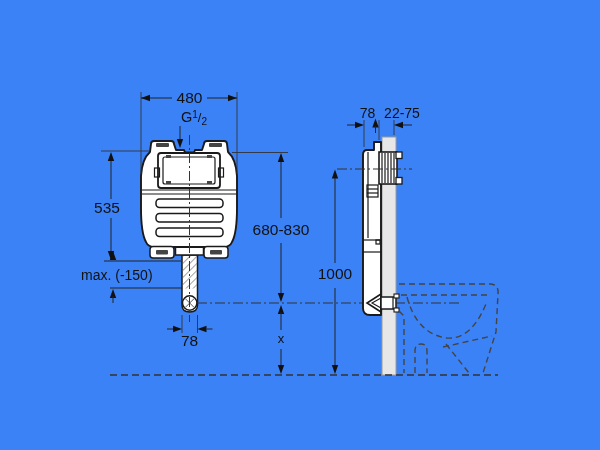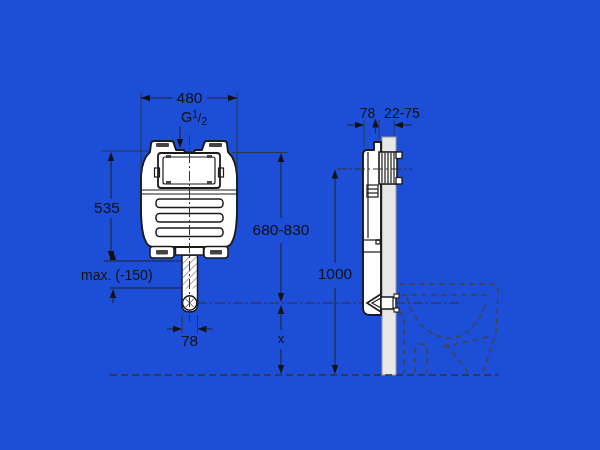--- a/index.html
+++ b/index.html
@@ -1,16 +1,16 @@
 <!DOCTYPE html>
 <html><head>
 <meta charset="utf-8">
 <style>
   html,body{margin:0;padding:0;background:#fff;}
-  .canvas{position:relative;width:600px;height:450px;background:#1d4ed8;overflow:hidden;}
+  .canvas{position:relative;width:600px;height:450px;background:#3b82f6;overflow:hidden;}
   svg{display:block;}
   text{font-family:"Liberation Sans","DejaVu Sans",sans-serif;fill:#111;}
   .dim{font-size:15.5px;}
   .dim-sm{font-size:14px;}
   .dim-x{font-size:13px;}
   .outline{fill:#ffffff;stroke:#1a1a1a;stroke-width:1.9;stroke-linejoin:round;}
   .thin{fill:none;stroke:#1a1a1a;stroke-width:1.2;}
   .det{fill:#ffffff;stroke:#1a1a1a;stroke-width:1.5;}
   .dimline{stroke:#222;stroke-width:1;fill:none;}
   .extline{stroke:#333;stroke-width:0.9;fill:none;}

